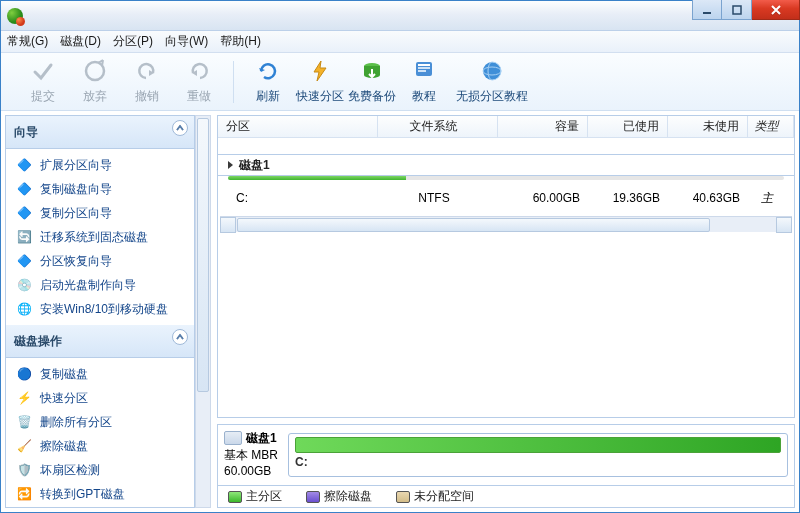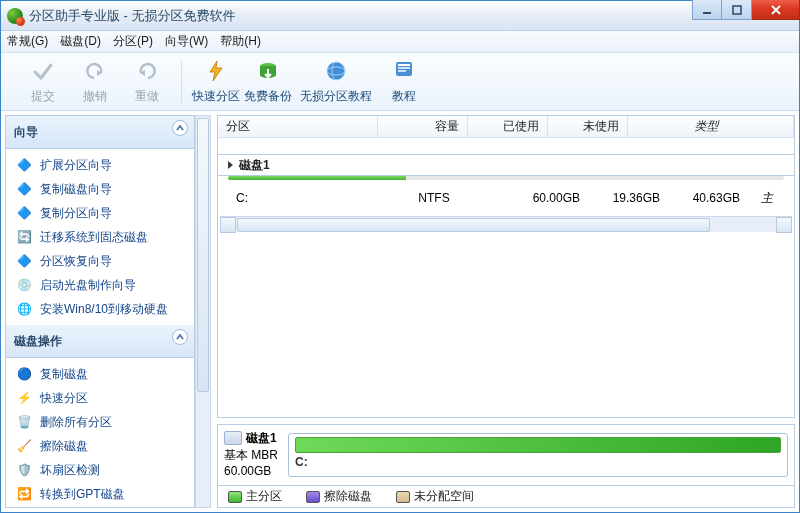--- a/index.html
+++ b/index.html
@@ -79,21 +79,20 @@
 
 svg { display:block; }
 </style>
 </head>
 <body>
 
 <div class="window">
 
   <div class="titlebar">
     <span class="title-icon"></span>
-    <span class="title-text">分区助手专业版 - 无损分区免费软件</span>
     <div class="winbtns">
       <div class="winbtn">
         <svg width="10" height="10">
             <rect x="1" y="7" width="8" height="2" fill="#2a4a6a"></rect>
           </svg>
       </div>
       <div class="winbtn">
         <svg width="10" height="10">
             <rect x="1" y="1" width="8" height="8" fill="none" stroke="#2a4a6a" stroke-width="1.5"></rect>
           </svg>
@@ -119,74 +118,92 @@
       <span class="ic">
           <svg width="24" height="24">
             <path d="M4 13 L10 19 L20 6" stroke="#b5bfc9" stroke-width="3" fill="none" stroke-linecap="round"></path>
           </svg>
         </span>
       <span>提交</span>
     </div>
     <div class="tbbtn disabled">
       <span class="ic">
           <svg width="24" height="24">
+            <circle cx="12" cy="12" r="9" stroke="#b5bfc9" stroke-width="2.5" fill="none"></circle>
+            <path d="M15 4 L20 1 M20 1 L19 7" stroke="#b5bfc9" stroke-width="2" fill="none"></path>
+          </svg>
+        </span>
+      <span>放弃</span>
+    </div>
+    <div class="tbbtn disabled">
+      <span class="ic">
+          <svg width="24" height="24">
             <path d="M18 14 A7 7 0 1 0 11 19" stroke="#b5bfc9" stroke-width="2.5" fill="none"></path>
             <path d="M14 11 L19 14 L14 17" fill="#b5bfc9"></path>
           </svg>
         </span>
       <span>撤销</span>
     </div>
     <div class="tbbtn disabled">
       <span class="ic">
           <svg width="24" height="24">
             <path d="M6 14 A7 7 0 1 1 13 19" stroke="#b5bfc9" stroke-width="2.5" fill="none"></path>
             <path d="M10 11 L5 14 L10 17" fill="#b5bfc9"></path>
           </svg>
         </span>
       <span>重做</span>
     </div>
     <div class="tbsep"></div>
+    <div class="tbbtn">
+      <span class="ic">
+          <svg width="24" height="24">
+            <path d="M5 12 A7 7 0 1 1 8 18" stroke="#2f82d4" stroke-width="2.5" fill="none"></path>
+            <path d="M3 9 L5 13 L9 11" fill="#2f82d4"></path>
+          </svg>
+        </span>
+      <span>刷新</span>
+    </div>
     <div class="tbbtn">
       <span class="ic">
           <svg width="24" height="24">
             <path d="M13 2 L6 13 L11 13 L9 22 L18 9 L12 9 Z" fill="#f4b22a" stroke="#c78a14"></path>
           </svg>
         </span>
       <span>快速分区</span>
     </div>
     <div class="tbbtn">
       <span class="ic">
           <svg width="24" height="24">
             <ellipse cx="12" cy="7" rx="8" ry="3" fill="#5bbf4a"></ellipse>
             <path d="M4 7 L4 16 A8 3 0 0 0 20 16 L20 7" fill="#3fa232"></path>
             <path d="M12 10 L12 18 M9 15 L12 18 L15 15" stroke="#fff" stroke-width="2" fill="none"></path>
           </svg>
         </span>
       <span>免费备份</span>
-    </div>
-    <div class="tbbtn tbwide">
-      <span class="ic">
-          <svg width="24" height="24">
-            <circle cx="12" cy="12" r="9" fill="#3f8fd8"></circle>
-            <ellipse cx="12" cy="12" rx="9" ry="4" fill="none" stroke="#a6d0f4"></ellipse>
-            <path d="M12 3 A9 9 0 0 1 12 21 A4 9 0 0 1 12 3" fill="none" stroke="#a6d0f4"></path>
-          </svg>
-        </span>
-      <span>无损分区教程</span>
     </div>
     <div class="tbbtn">
       <span class="ic">
           <svg width="24" height="24">
             <rect x="4" y="3" width="16" height="14" rx="2" fill="#4a8fd6"></rect>
             <rect x="6" y="5" width="12" height="2" fill="#fff"></rect>
             <rect x="6" y="8" width="12" height="2" fill="#cfe3f7"></rect>
             <rect x="6" y="11" width="8" height="2" fill="#cfe3f7"></rect>
           </svg>
         </span>
       <span>教程</span>
+    </div>
+    <div class="tbbtn tbwide">
+      <span class="ic">
+          <svg width="24" height="24">
+            <circle cx="12" cy="12" r="9" fill="#3f8fd8"></circle>
+            <ellipse cx="12" cy="12" rx="9" ry="4" fill="none" stroke="#a6d0f4"></ellipse>
+            <path d="M12 3 A9 9 0 0 1 12 21 A4 9 0 0 1 12 3" fill="none" stroke="#a6d0f4"></path>
+          </svg>
+        </span>
+      <span>无损分区教程</span>
     </div>
   </div>
 
   <div class="body">
 
     <div class="leftcol">
       <div class="panels">
 
         <div class="phdr">
           <span>向导</span>
@@ -268,20 +285,21 @@
       </div>
       <div class="leftscroll">
         <div class="thumb"></div>
       </div>
     </div>
 
     <div class="rightcol">
       <div class="tbl">
         <div class="thead">
           <div class="th l col0">分区</div>
+          <div class="th c col1">文件系统</div>
           <div class="th r col2">容量</div>
           <div class="th r col3">已使用</div>
           <div class="th r col4">未使用</div>
           <div class="th c col5">类型</div>
         </div>
         <div class="tbodywrap">
           <div class="diskhdr">
             <span>磁盘1</span>
           </div>
           <div class="usagebar">

